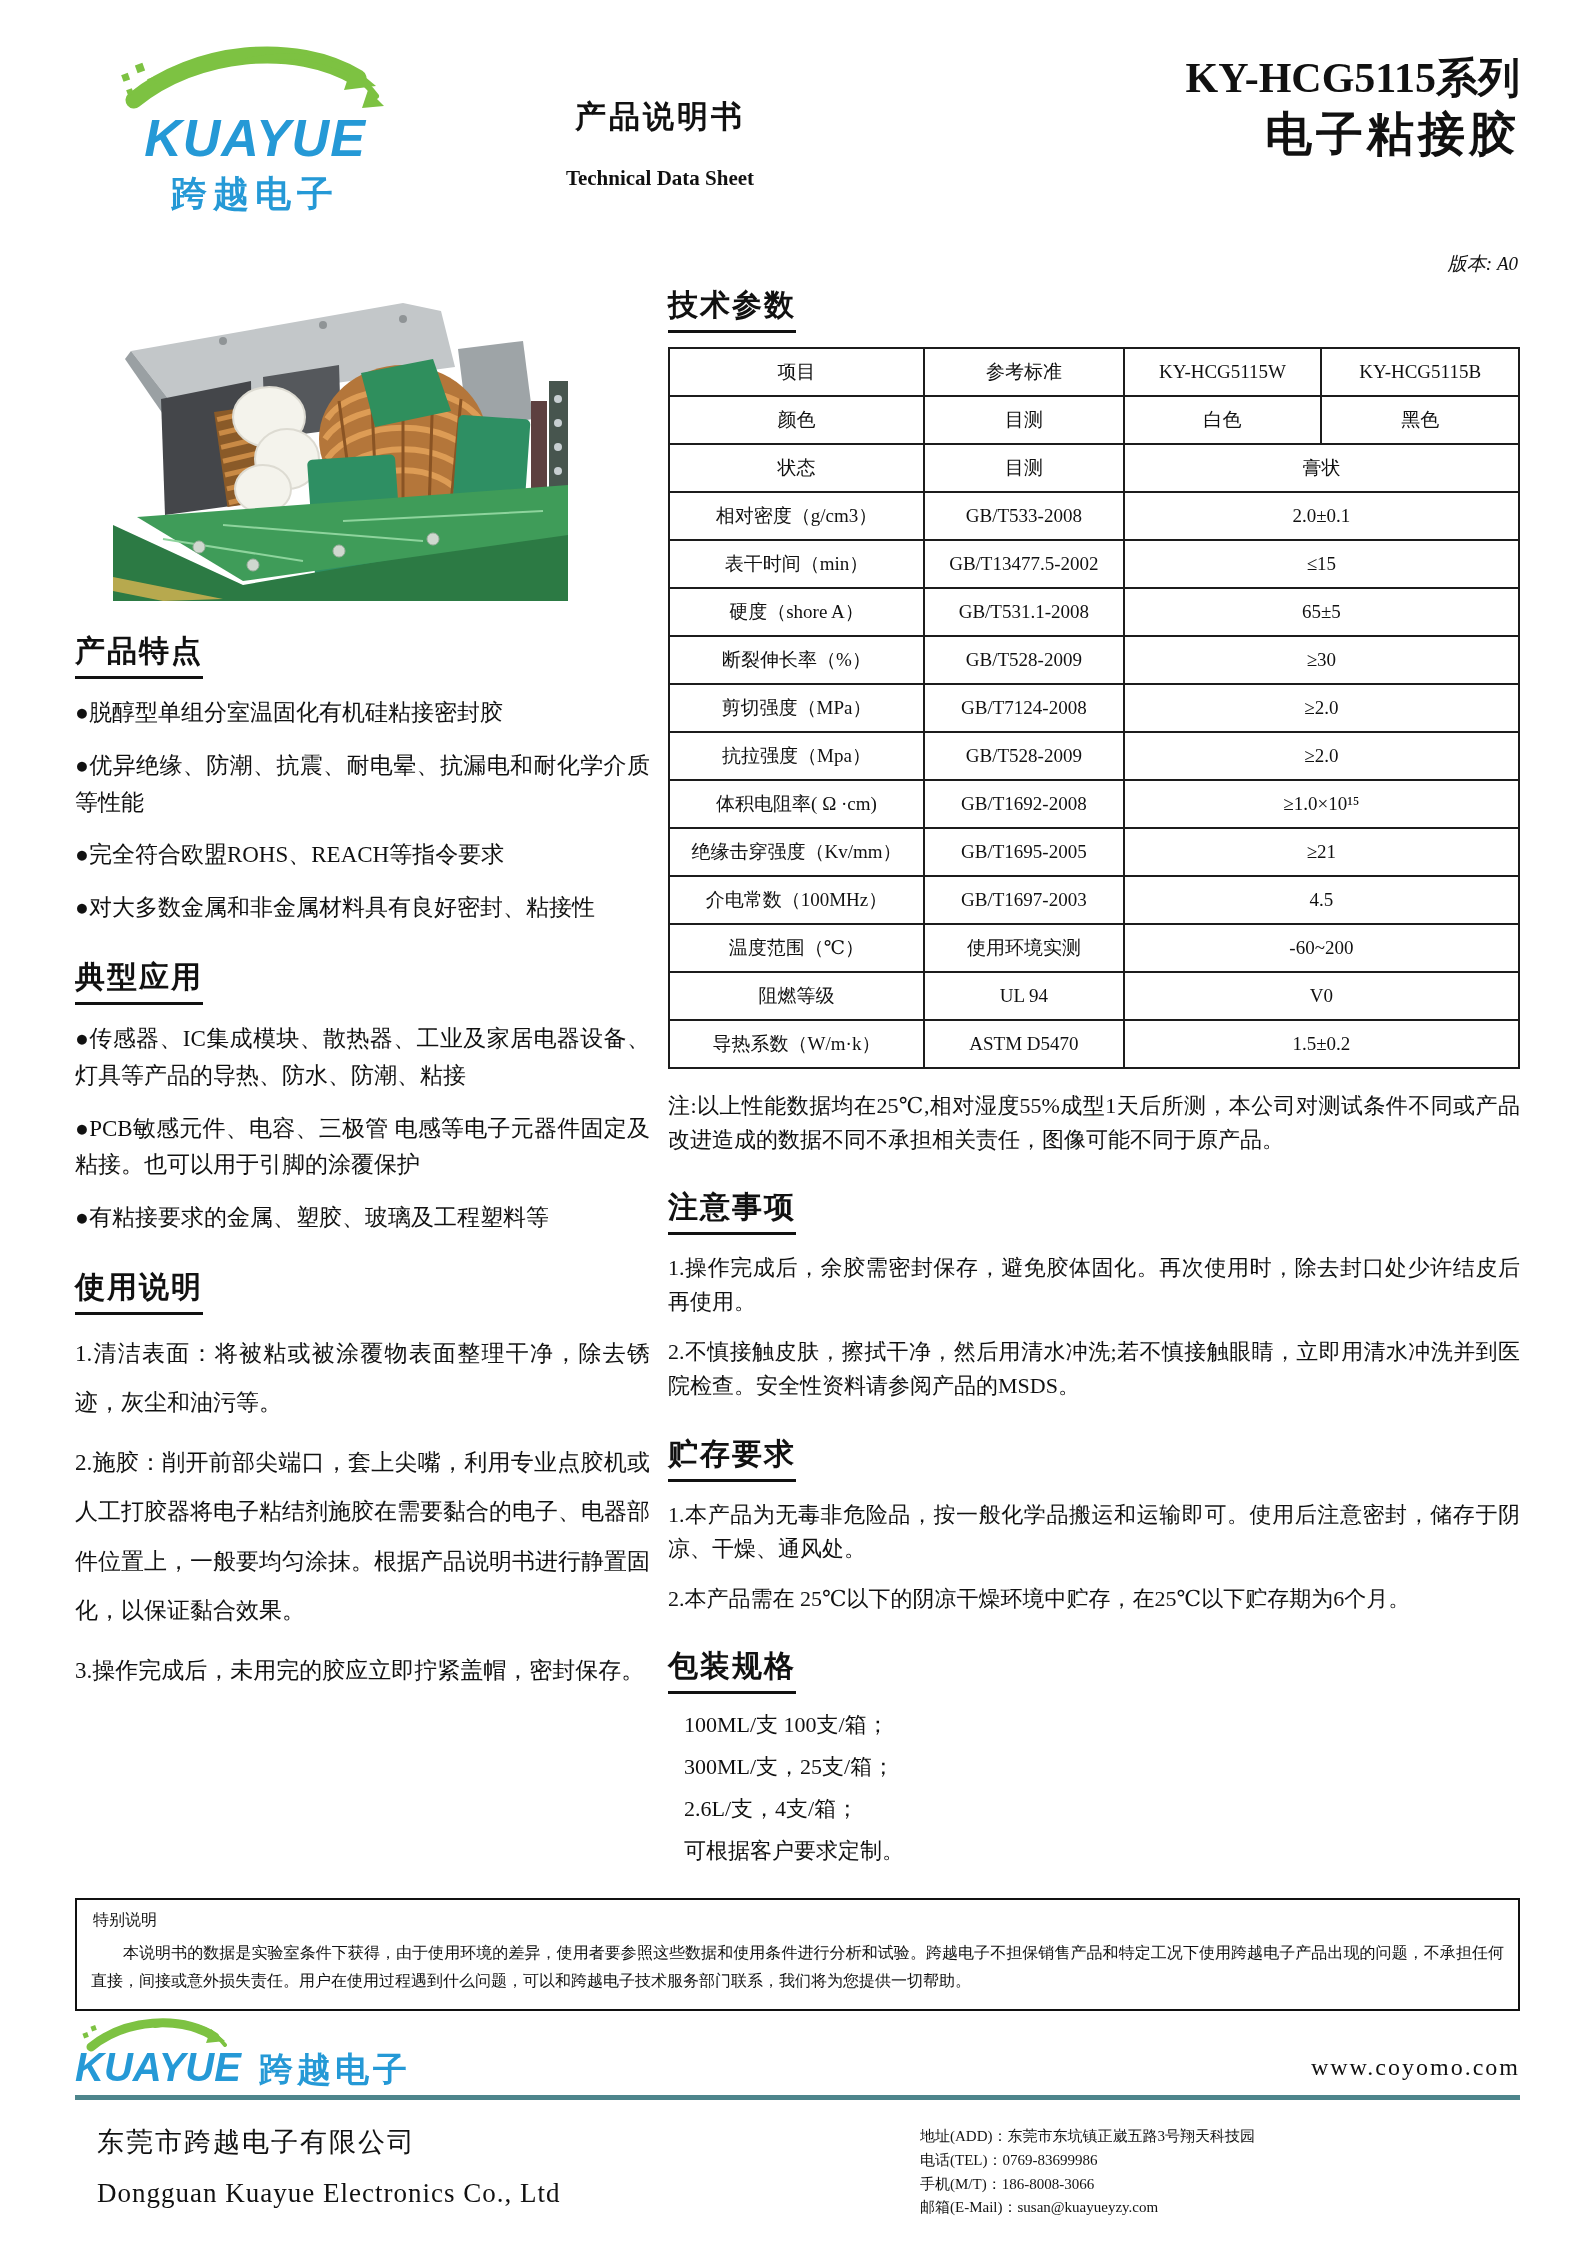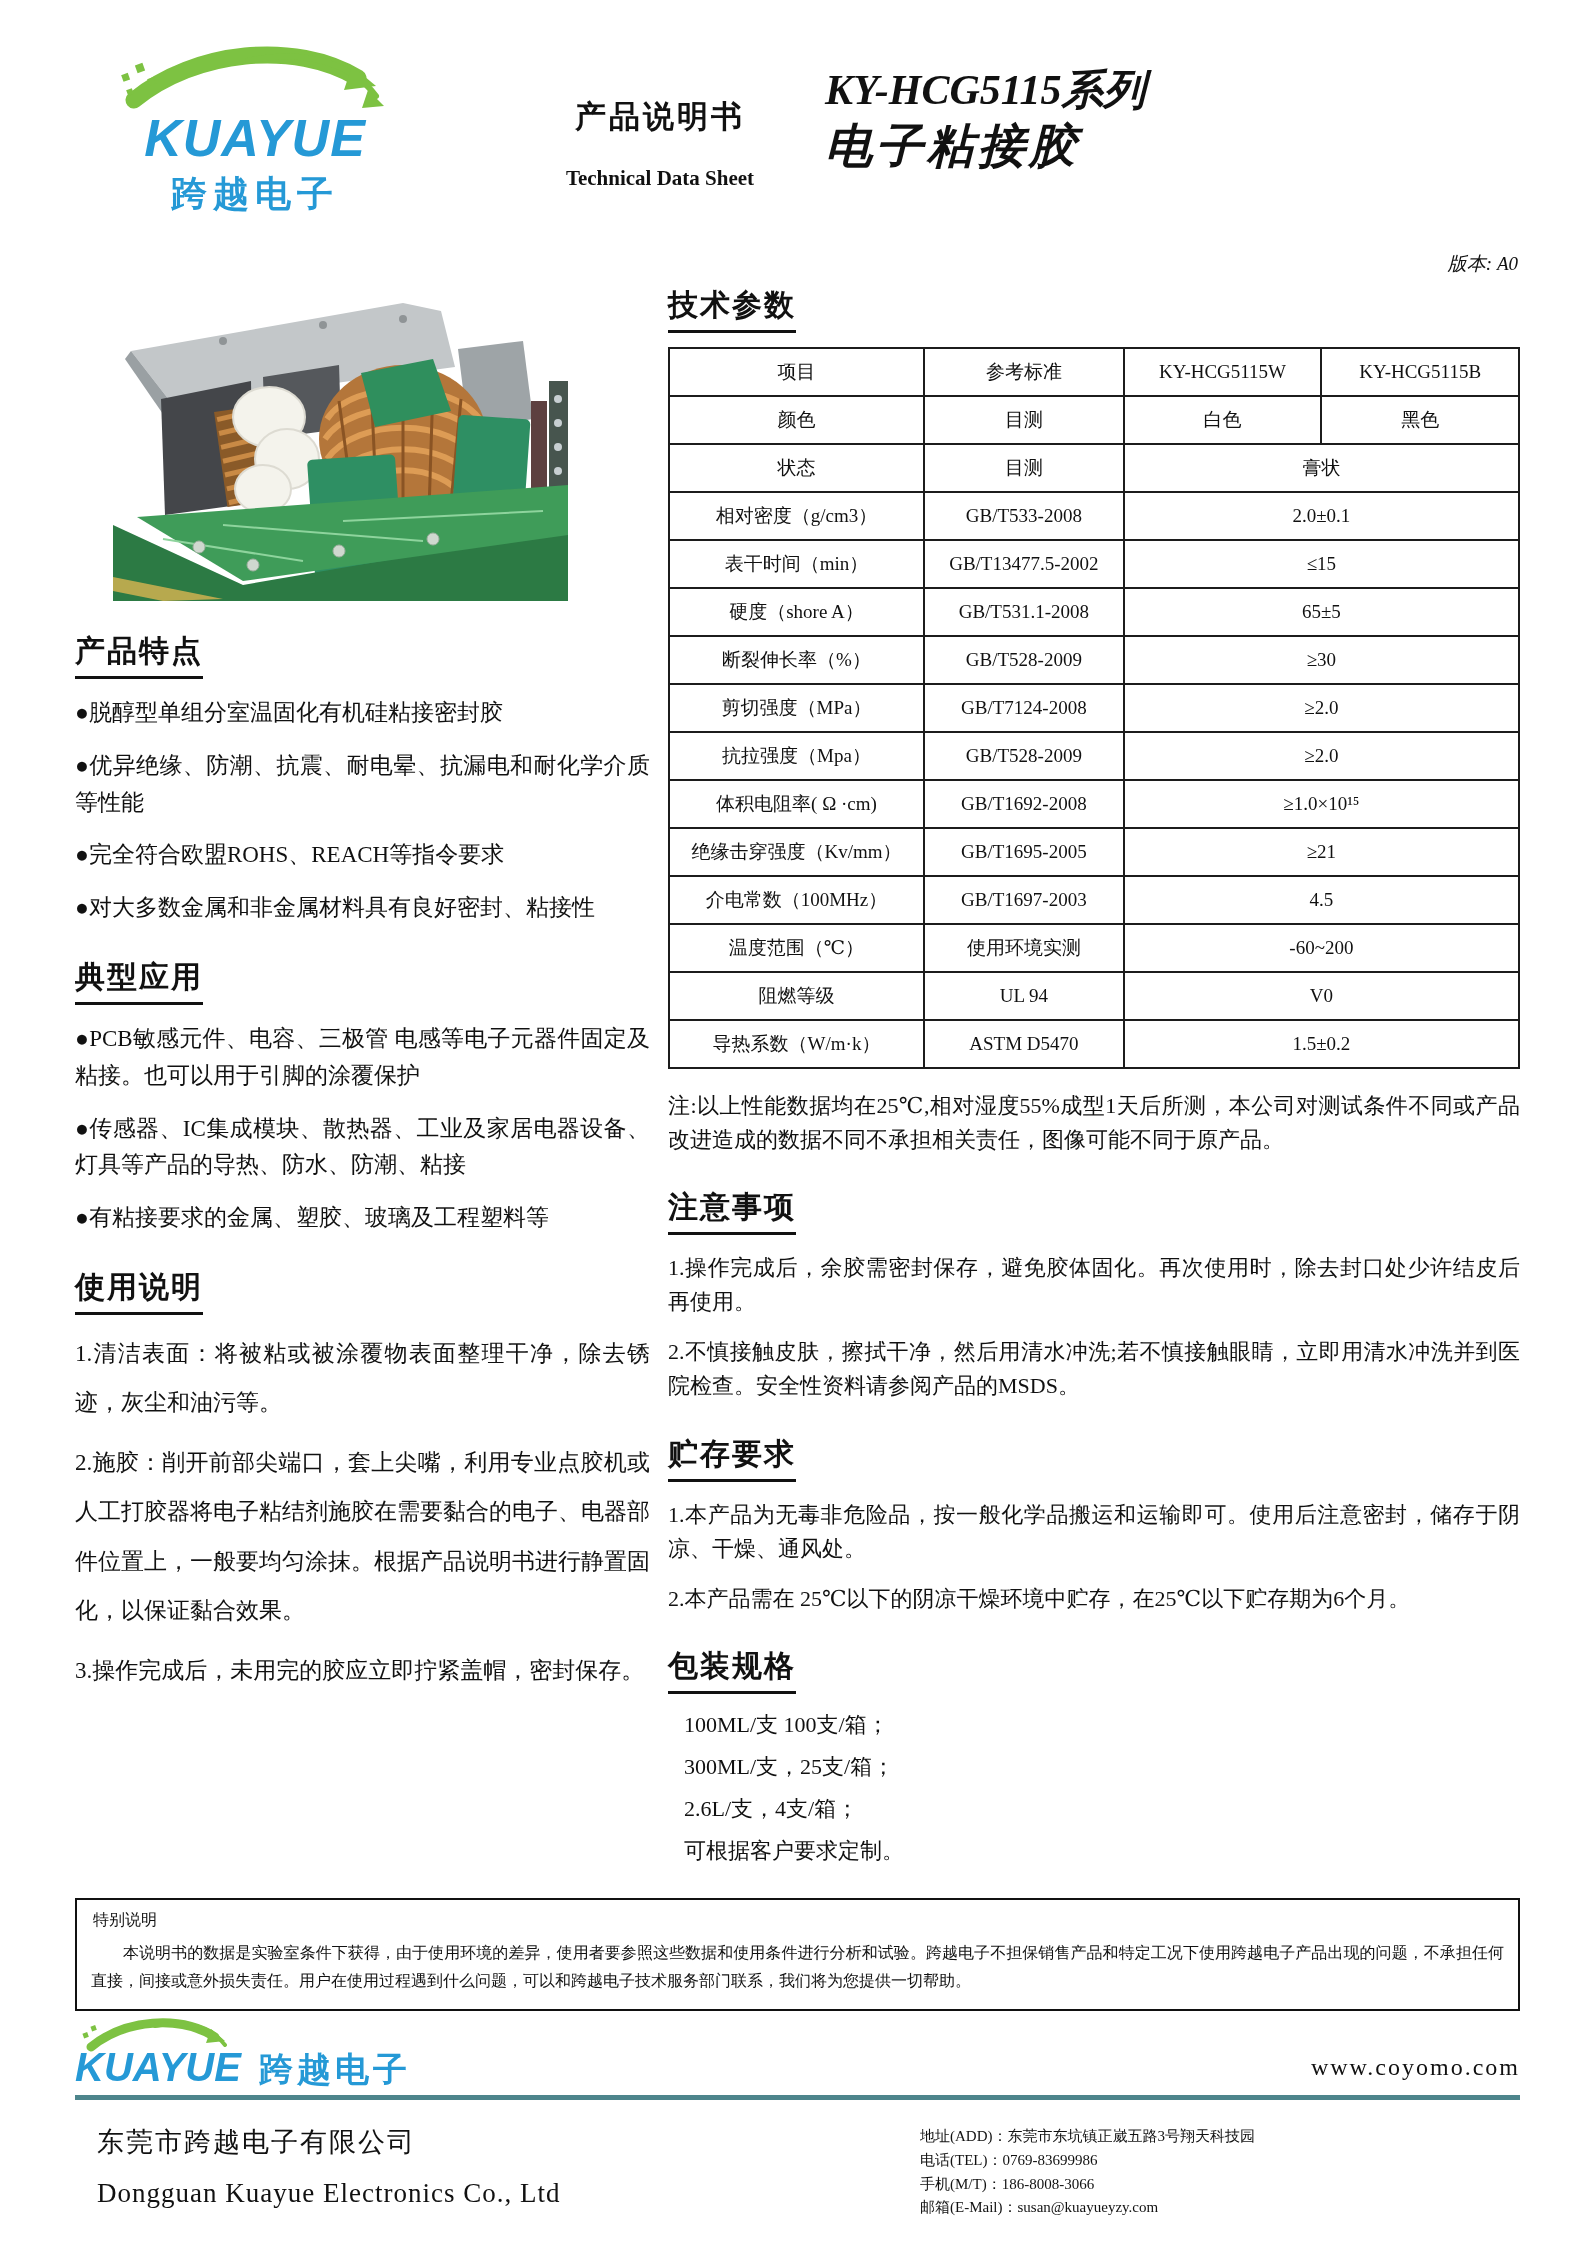--- a/index.html
+++ b/index.html
@@ -16,21 +16,21 @@
     font-family:"Liberation Sans","DejaVu Sans",sans-serif; font-style:italic; font-weight:bold;
     font-size:52px; color:#2599d6; letter-spacing:1px; line-height:1; margin-top:-14px;
   }
   .logo-top .brand-cn {
     font-family:"Liberation Sans","DejaVu Sans",sans-serif; font-weight:bold;
     font-size:36px; color:#2599d6; letter-spacing:6px; margin-top:6px;
   }
   .doc-title { width:330px; text-align:center; margin-top:62px; margin-left:60px; }
   .doc-title .cn { font-size:31px; font-weight:bold; letter-spacing:3px; }
   .doc-title .en { font-size:21px; font-weight:bold; margin-top:28px; }
-  .prod-title { flex:1; margin-top:30px; line-height:1.25;font-style:italic; }
+  .prod-title { flex:1; text-align:right; margin-top:18px; line-height:1.25; }
   .prod-title .series { font-size:42px; font-weight:bold; }
   .prod-title .name  { font-size:47px; font-weight:bold; letter-spacing:4px; }
   .hdr-rule { height:6px; background:#7f7f7f; margin-top:16px; }
   .version { text-align:right; font-size:19px; margin:16px 2px 2px 0;font-style:italic; }
 
   
   .cols { display:flex; gap:18px; margin-top:4px; }
   .col-left  { width:575px; flex:none; }
   .col-right { flex:1; min-width:0; }
 
@@ -210,22 +210,22 @@
       <h2 class="sec"><span>产品特点</span></h2>
       <div class="blist" id="features-list">
           <p class="li">●脱醇型单组分室温固化有机硅粘接密封胶</p>
           <p class="li">●优异绝缘、防潮、抗震、耐电晕、抗漏电和耐化学介质等性能</p>
           <p class="li">●完全符合欧盟ROHS、REACH等指令要求</p>
           <p class="li">●对大多数金属和非金属材料具有良好密封、粘接性</p>
         </div>
 
       <h2 class="sec"><span>典型应用</span></h2>
       <div class="blist" id="applications-list">
+          <p class="li">●传感器、IC集成模块、散热器、工业及家居电器设备、灯具等产品的导热、防水、防潮、粘接</p>
           <p class="li">●PCB敏感元件、电容、三极管  电感等电子元器件固定及粘接。也可以用于引脚的涂覆保护</p>
-          <p class="li">●传感器、IC集成模块、散热器、工业及家居电器设备、灯具等产品的导热、防水、防潮、粘接</p>
           <p class="li">●有粘接要求的金属、塑胶、玻璃及工程塑料等</p>
         </div>
 
       <h2 class="sec"><span>使用说明</span></h2>
       <div class="nlist" id="usage-list">
           <p class="li">1.清洁表面：将被粘或被涂覆物表面整理干净，除去锈迹，灰尘和油污等。</p>
           <p class="li">2.施胶：削开前部尖端口，套上尖嘴，利用专业点胶机或人工打胶器将电子粘结剂施胶在需要黏合的电子、电器部件位置上，一般要均匀涂抹。根据产品说明书进行静置固化，以保证黏合效果。</p>
           <p class="li">3.操作完成后，未用完的胶应立即拧紧盖帽，密封保存。</p>
         </div>
     </section>

